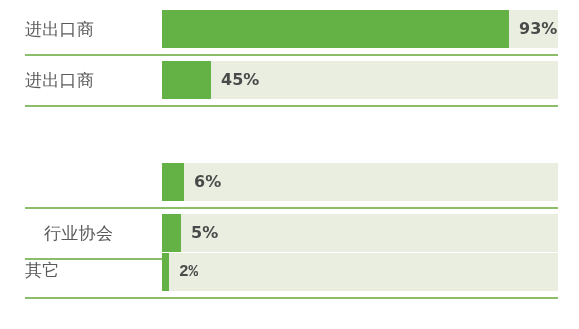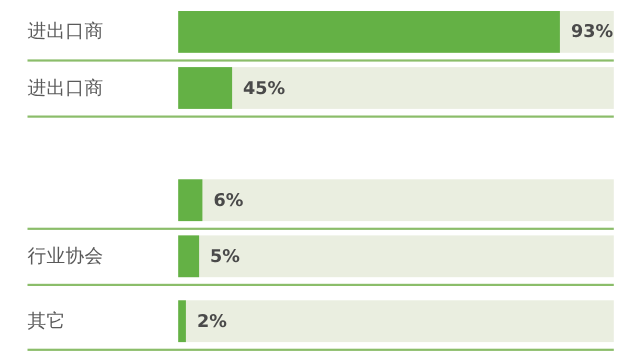--- a/index.html
+++ b/index.html
@@ -109,28 +109,28 @@
 
 
   <div class="row" style="top:160px;">
     <div class="track" style="width: 396px; background: rgb(234, 238, 224);"></div>
     <div class="bar" style="width: 22px; background: rgb(100, 177, 69);"></div>
     <div class="value" style="left: 194px; color: rgb(74, 74, 74);">6%</div>
     <div class="divider" style="background: rgb(139, 189, 106);"></div>
   </div>
 
   <div class="row" style="top:211px;">
-    <div class="row-label" style="color: rgb(90, 90, 90);">行业协会</div>
+    <div class="row-label" style="color: rgb(90, 90, 90); margin-left: 19px;">行业协会</div>
     <div class="track" style="width: 396px; background: rgb(234, 238, 224);"></div>
     <div class="bar" style="width: 19px; background: rgb(100, 177, 69);"></div>
     <div class="value" style="left: 191px; color: rgb(74, 74, 74);">5%</div>
     <div class="divider" style="background: rgb(139, 189, 106);"></div>
   </div>
 
-  <div class="row" style="top:270px;">
+  <div class="row" style="top:250px;font-family:Liberation Mono, monospace;">
     <div class="row-label" style="color: rgb(90, 90, 90);">其它</div>
     <div class="track" style="width: 396px; background: rgb(234, 238, 224);"></div>
     <div class="bar" style="width: 7px; background: rgb(100, 177, 69);"></div>
     <div class="value" style="left: 179px; color: rgb(74, 74, 74);">2%</div>
     <div class="divider" style="background: rgb(139, 189, 106);"></div>
   </div>
 
 </div>
 
 </body></html>

